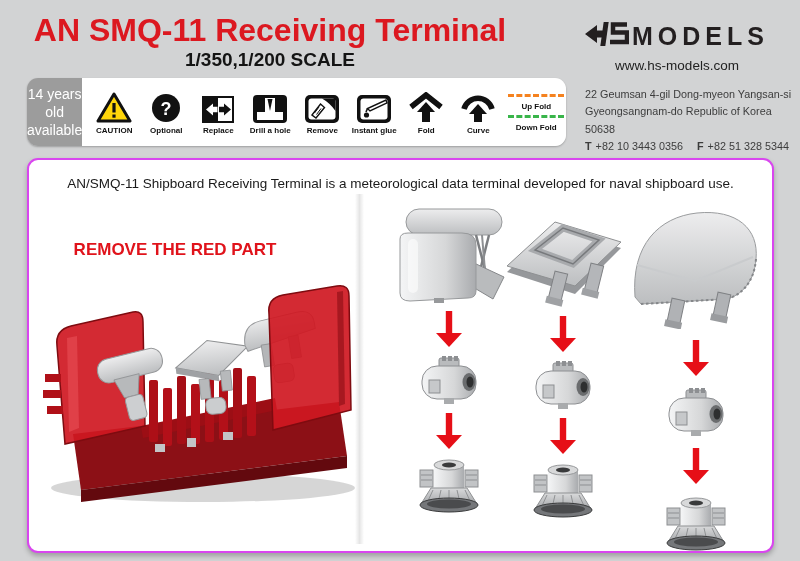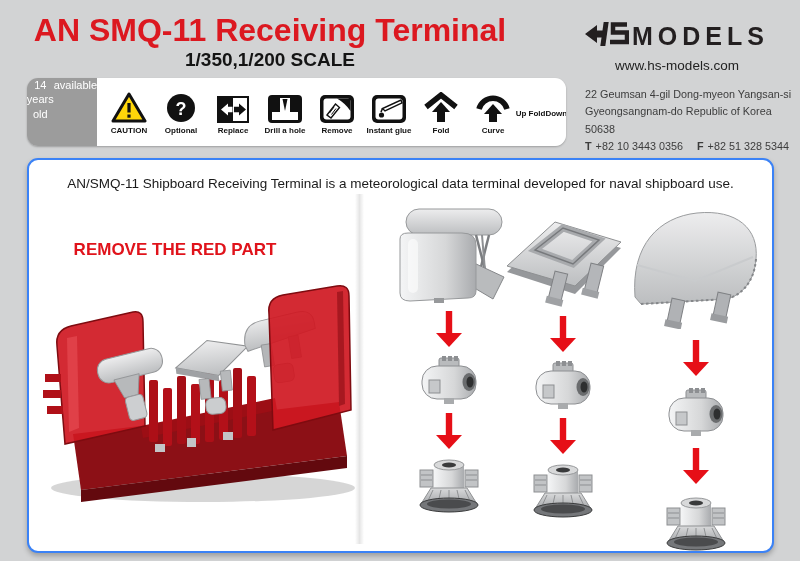--- a/index.html
+++ b/index.html
@@ -18,34 +18,34 @@
         font-size:13.5px;color:#222;}
   .contact{position:absolute;left:585px;top:86px;width:212px;
         font-size:10.8px;color:#3c3c3c;line-height:1.62;}
   .contact .lbl{font-weight:bold;margin-right:4px;}
   .contact .fx{margin-left:14px;}
 
   
   .legend{position:absolute;left:27px;top:78px;width:539px;height:68px;
         display:flex;border-radius:11px;overflow:hidden;
         box-shadow:0 1px 2px rgba(0,0,0,.25);}
-  .age{width:70px;background:#9c9c9c;color:#fff;display:flex;flex-direction:row;
-        justify-content:center;text-align:center;font-size:11px;line-height:1.3;}
+  .age{width:70px;background:#9c9c9c;color:#fff;display:flex;flex-direction:column;
+        justify-content:center;text-align:center;font-size:14px;line-height:1.3;}
   .iconbar{flex:1;background:#fff;display:flex;align-items:center;
         justify-content:space-evenly;padding:0 6px;}
   .litem{display:flex;flex-direction:column;align-items:center;width:52px;}
   .licon{height:34px;display:flex;align-items:flex-end;justify-content:center;}
   .llabel{font-size:8px;font-weight:bold;color:#111;margin-top:3px;white-space:nowrap;}
-  .folditem{width:64px;display:flex;flex-direction:row;align-items:center;justify-content:center;}
+  .folditem{width:64px;display:flex;flex-direction:column;align-items:center;}
   .dash-up{width:56px;border-top:3px dashed #f5821f;margin:1px 0 2px 0;}
   .dash-down{width:56px;border-top:3px dashed #39b54a;margin:4px 0 2px 0;}
 
   
   .panel{position:absolute;left:27px;top:158px;width:747px;height:395px;
-        background:#fff;border:2px solid #3b82f6;border-radius:11px;
+        background:#fff;border:2px solid #d946ef;border-radius:11px;
         box-shadow:0 3px 5px rgba(0,0,0,.25);box-sizing:border-box;}
   .desc{position:absolute;left:24px;top:16px;width:695px;text-align:center;
         font-size:13.5px;color:#1a1a1a;}
   .seam{position:absolute;left:326px;top:34px;width:9px;height:350px;
         background:linear-gradient(90deg,rgba(0,0,0,0),rgba(0,0,0,.10),rgba(0,0,0,0));}
   .remove-note{position:absolute;left:16px;top:80px;width:260px;text-align:center;
         font-size:17px;font-weight:bold;color:#e0131b;}
   .cage{position:absolute;left:8px;top:116px;width:332px;height:242px;}
 
   .col{position:absolute;display:flex;flex-direction:column;align-items:center;}

